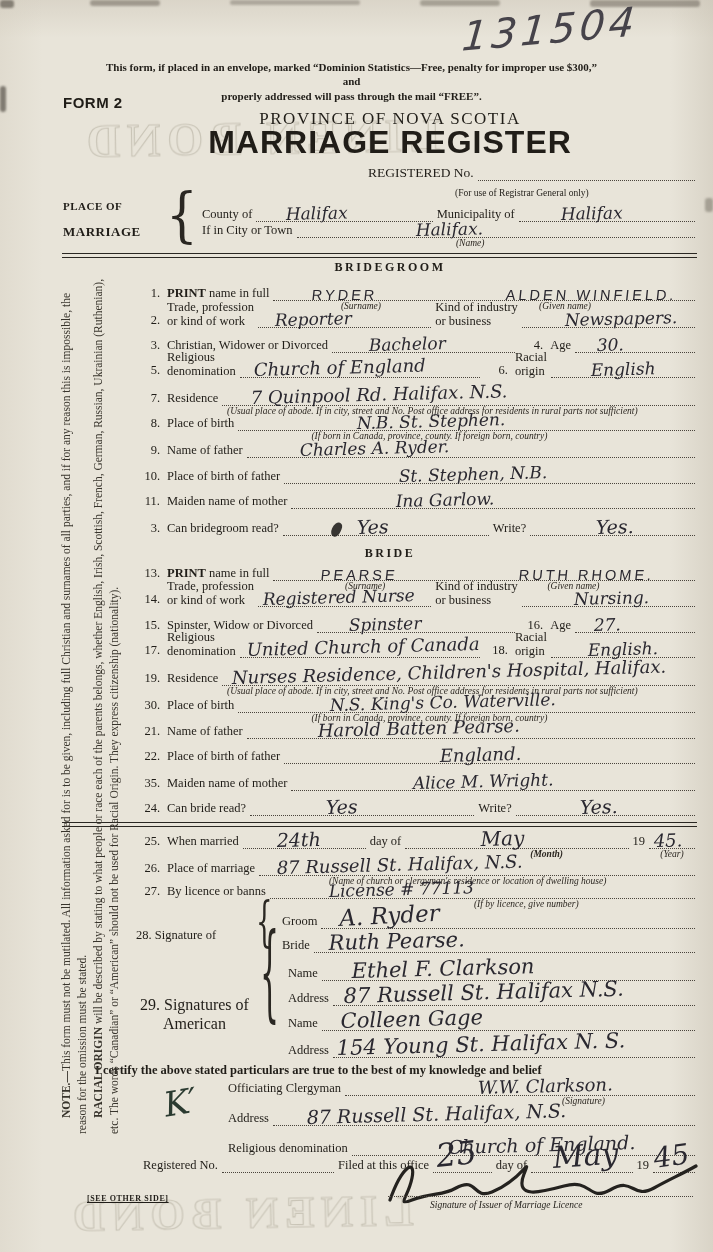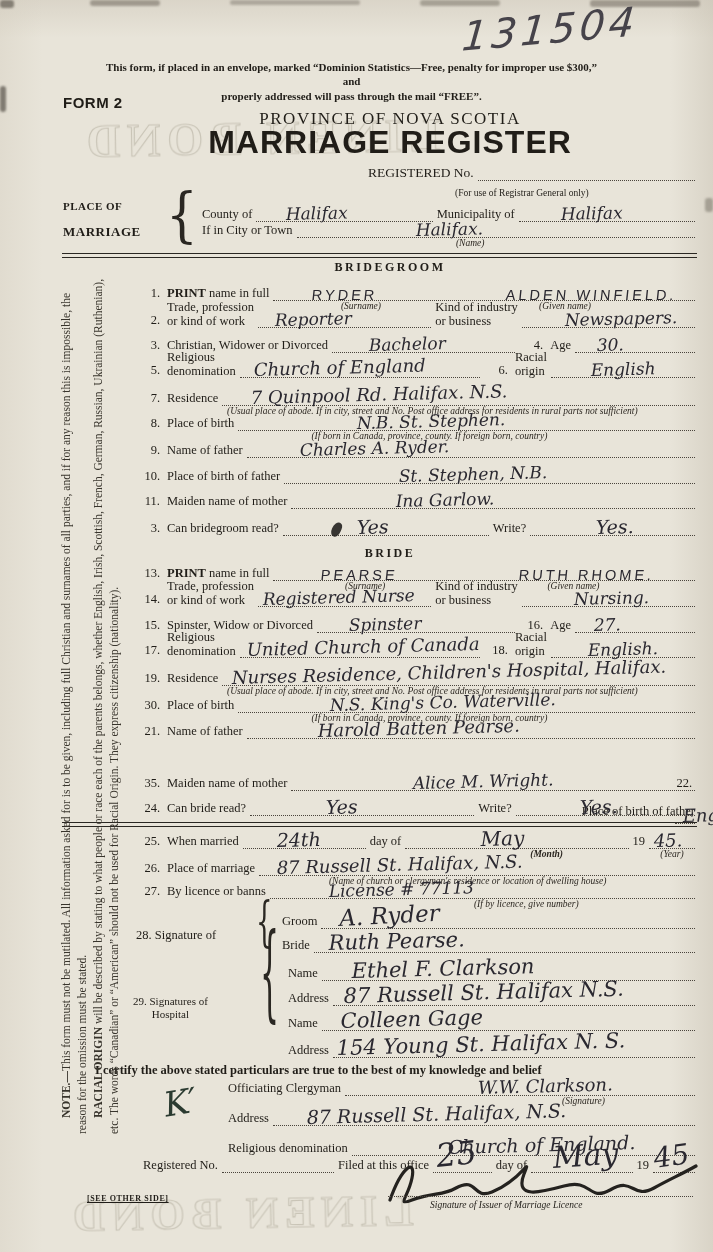--- a/index.html
+++ b/index.html
@@ -295,21 +295,21 @@
   </div>
 
   <div class="row" style="top:723px;">
     <span class="no">21.</span>
     <span class="lbl">Name of father</span>
     <span class="dot">
       <i class="hw" style="left:16%;font-size:18px;">Harold  Batten  Pearse.</i>
     </span>
   </div>
 
-  <div class="row" style="top:776px;flex-direction:column;">
+  <div class="row" style="top:748px;">
     <span class="no">22.</span>
     <span class="lbl">Place of birth of father</span>
     <span class="dot">
       <i class="hw" style="left:38%;font-size:18px;">England.</i>
     </span>
   </div>
 
   <div class="row" style="top:775px;">
     <span class="no">35.</span>
     <span class="lbl">Maiden name of mother</span>
@@ -379,24 +379,24 @@
       <i class="hw" style="left:5%;font-size:23px;transform:rotate(-3deg);">A. Ryder</i>
     </span>
   </div>
   <div class="row" style="left:282px;top:937px;">
     <span class="lbl">Bride</span>
     <span class="dot">
       <i class="hw big" style="left:4%;">Ruth  Pearse.</i>
     </span>
   </div>
 
-  <div style="position:absolute;left:133px;top:995px;font-size:11px;line-height:1.2;">
+  <div style="position:absolute;left:140px;top:995px;font-size:16px;line-height:1.2;">
     <span>29.</span>
     <span>Signatures of</span>
-    <div style="text-align:center;">Hospital</div>
+    <div style="text-align:center;">American</div>
   </div>
   <span class="brace" style="left:260px;top:958px;font-size:30px;transform:scaleY(3.5);">{</span>
   <div class="row" style="left:288px;top:965px;">
     <span class="lbl">Name</span>
     <span class="dot">
       <i class="hw big" style="left:8%;">Ethel  F.  Clarkson</i>
     </span>
   </div>
   <div class="row" style="left:288px;top:990px;">
     <span class="lbl">Address</span>

